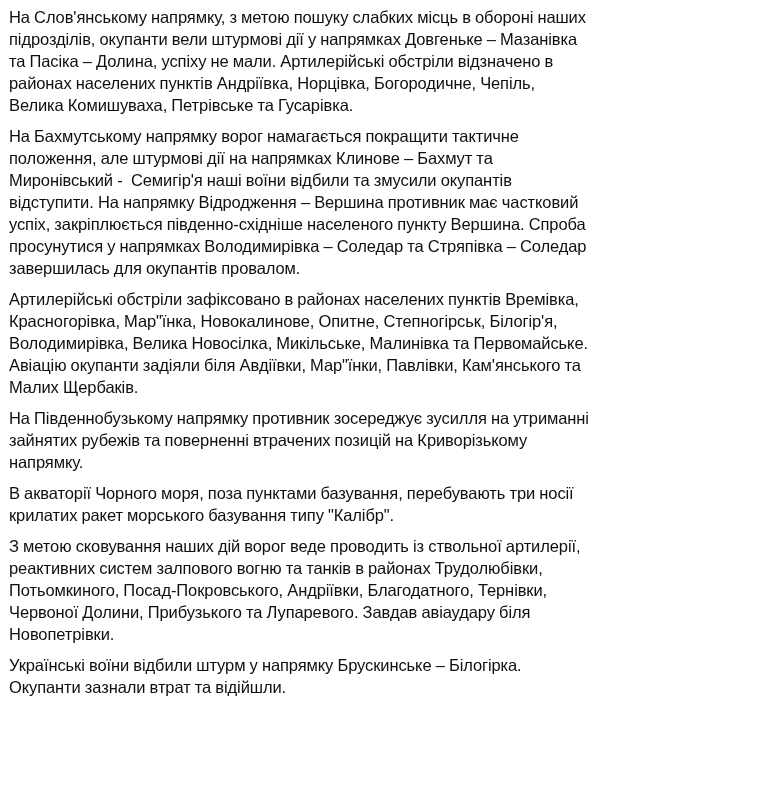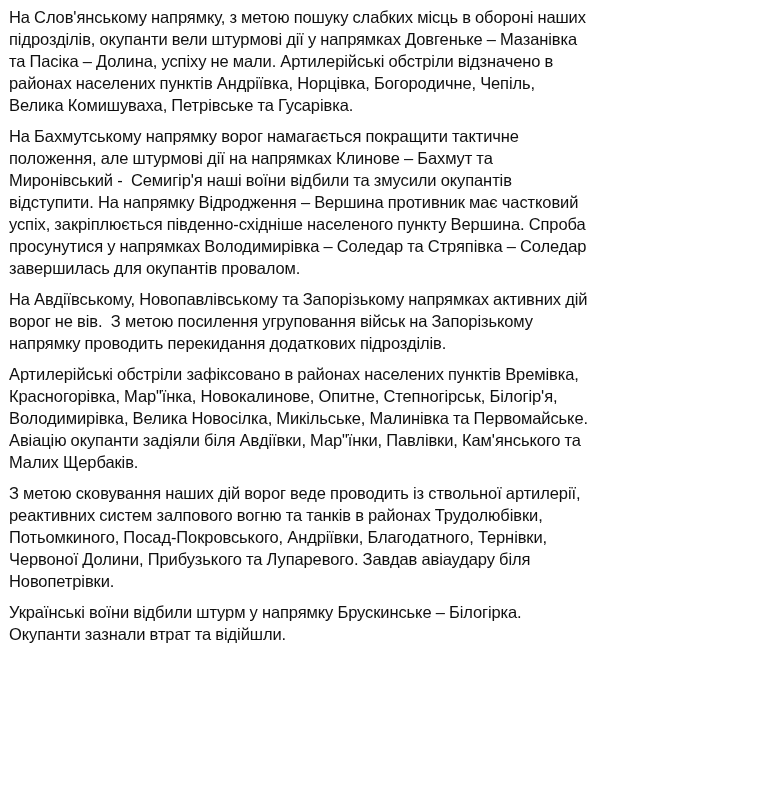--- a/index.html
+++ b/index.html
@@ -29,17 +29,18 @@
   .report p:last-child {
     margin-bottom: 0;
   }
 </style>
 </head>
 <body style="background: rgb(255, 255, 255);">
 
 <article class="report" style="background: rgb(255, 255, 255); color: rgb(15, 15, 15);">
   <p>На Слов'янському напрямку, з метою пошуку слабких місць в обороні наших підрозділів, окупанти вели штурмові дії у напрямках Довгеньке – Мазанівка та Пасіка – Долина, успіху не мали. Артилерійські обстріли відзначено в районах населених пунктів Андріївка, Норцівка, Богородичне, Чепіль, Велика Комишуваха, Петрівське та Гусарівка.</p>
   <p>На Бахмутському напрямку ворог намагається покращити тактичне положення, але штурмові дії на напрямках Клинове – Бахмут та Миронівський -  Семигір'я наші воїни відбили та змусили окупантів відступити. На напрямку Відродження – Вершина противник має частковий успіх, закріплюється південно-східніше населеного пункту Вершина. Спроба просунутися у напрямках Володимирівка – Соледар та Стряпівка – Соледар завершилась для окупантів провалом.</p>
-  <p>На Авдіївському, Новопавлівському та Запорізькому напрямках активних дій ворог не вів.  З метою посилення угруповання військ на Запорізькому напрямку проводить перекидання додаткових підрозділів.</p>
   <p>Артилерійські обстріли зафіксовано в районах населених пунктів Времівка, Красногорівка, Мар"їнка, Новокалинове, Опитне, Степногірськ, Білогір'я, Володимирівка, Велика Новосілка, Микільське, Малинівка та Первомайське. Авіацію окупанти задіяли біля Авдіївки, Мар"їнки, Павлівки, Кам'янського та Малих Щербаків.</p>
+  <p>На Південнобузькому напрямку противник зосереджує зусилля на утриманні зайнятих рубежів та поверненні втрачених позицій на Криворізькому напрямку.</p>
+  <p>В акваторії Чорного моря, поза пунктами базування, перебувають три носії крилатих ракет морського базування типу "Калібр".</p>
   <p>З метою сковування наших дій ворог веде проводить із ствольної артилерії, реактивних систем залпового вогню та танків в районах Трудолюбівки, Потьомкиного, Посад-Покровського, Андріївки, Благодатного, Тернівки, Червоної Долини, Прибузького та Лупаревого. Завдав авіаудару біля Новопетрівки.</p>
   <p>Українські воїни відбили штурм у напрямку Брускинське – Білогірка. Окупанти зазнали втрат та відійшли.</p>
 </article>
 
 </body></html>

